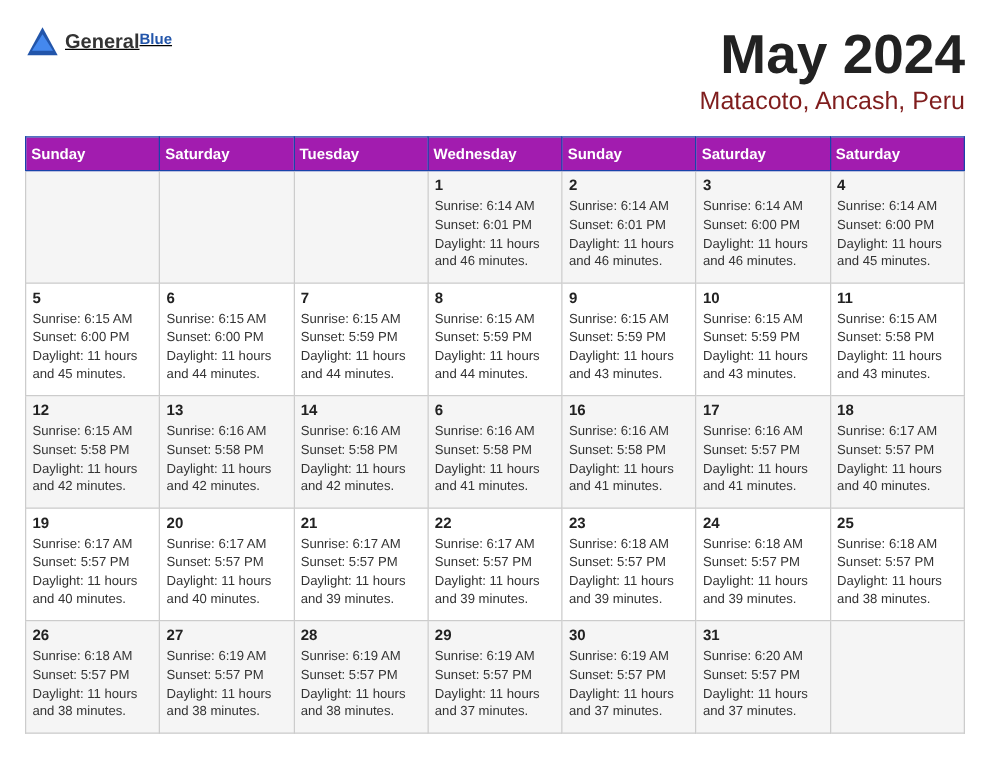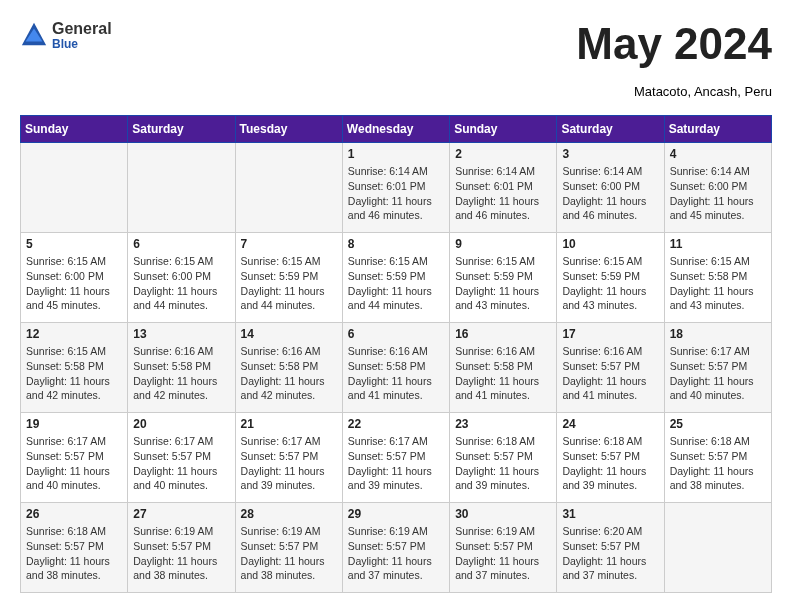--- a/index.html
+++ b/index.html
@@ -30,31 +30,31 @@
     .title-block {
       text-align: right;
     }
     .month-title {
       font-size: 44px;
       font-weight: bold;
       color: #222;
       line-height: 1.1;
     }
     .location {
-      font-size: 13px;
-      color: #000000;
-      margin-top: 16px;
+      font-size: 20px;
+      color: #7f1d1d;
+      margin-top: 2px;
     }
     table {
       width: 100%;
       border-collapse: collapse;
       font-size: 11px;
     }
     thead tr th {
-      background-color: #4c1d95;
+      background-color: #a21caf;
       color: #fff;
       padding: 6px 4px;
       text-align: left;
       font-size: 12px;
       font-weight: bold;
       border: 1px solid #1a44aa;
     }
     tbody tr td {
       border: 1px solid #ccc;
       vertical-align: top;
@@ -88,21 +88,21 @@
 </head>
 <body>
 
 <div class="header">
   <div class="logo">
     <svg class="logo-icon" viewBox="0 0 30 30" xmlns="http://www.w3.org/2000/svg">
       <polygon points="15,2 28,26 2,26" fill="#2255aa"></polygon>
       <polygon points="15,8 24,22 6,22" fill="#4488ee"></polygon>
     </svg>
     <div>
-      <div style="display:flex; flex-direction:column; line-height:1.1;">
+      <div style="display:flex; flex-direction:row; line-height:1.1;text-decoration:underline;">
         <span class="logo-general" style="font-size:16px; font-weight:bold; color:#333;">General</span>
         <span class="logo-blue" style="font-size:12px; font-weight:bold; color:#2255aa;">Blue</span>
       </div>
     </div>
   </div>
   <div class="title-block">
     <div class="month-title">May 2024</div>
     <div class="location">Matacoto, Ancash, Peru</div>
   </div>
 </div>

